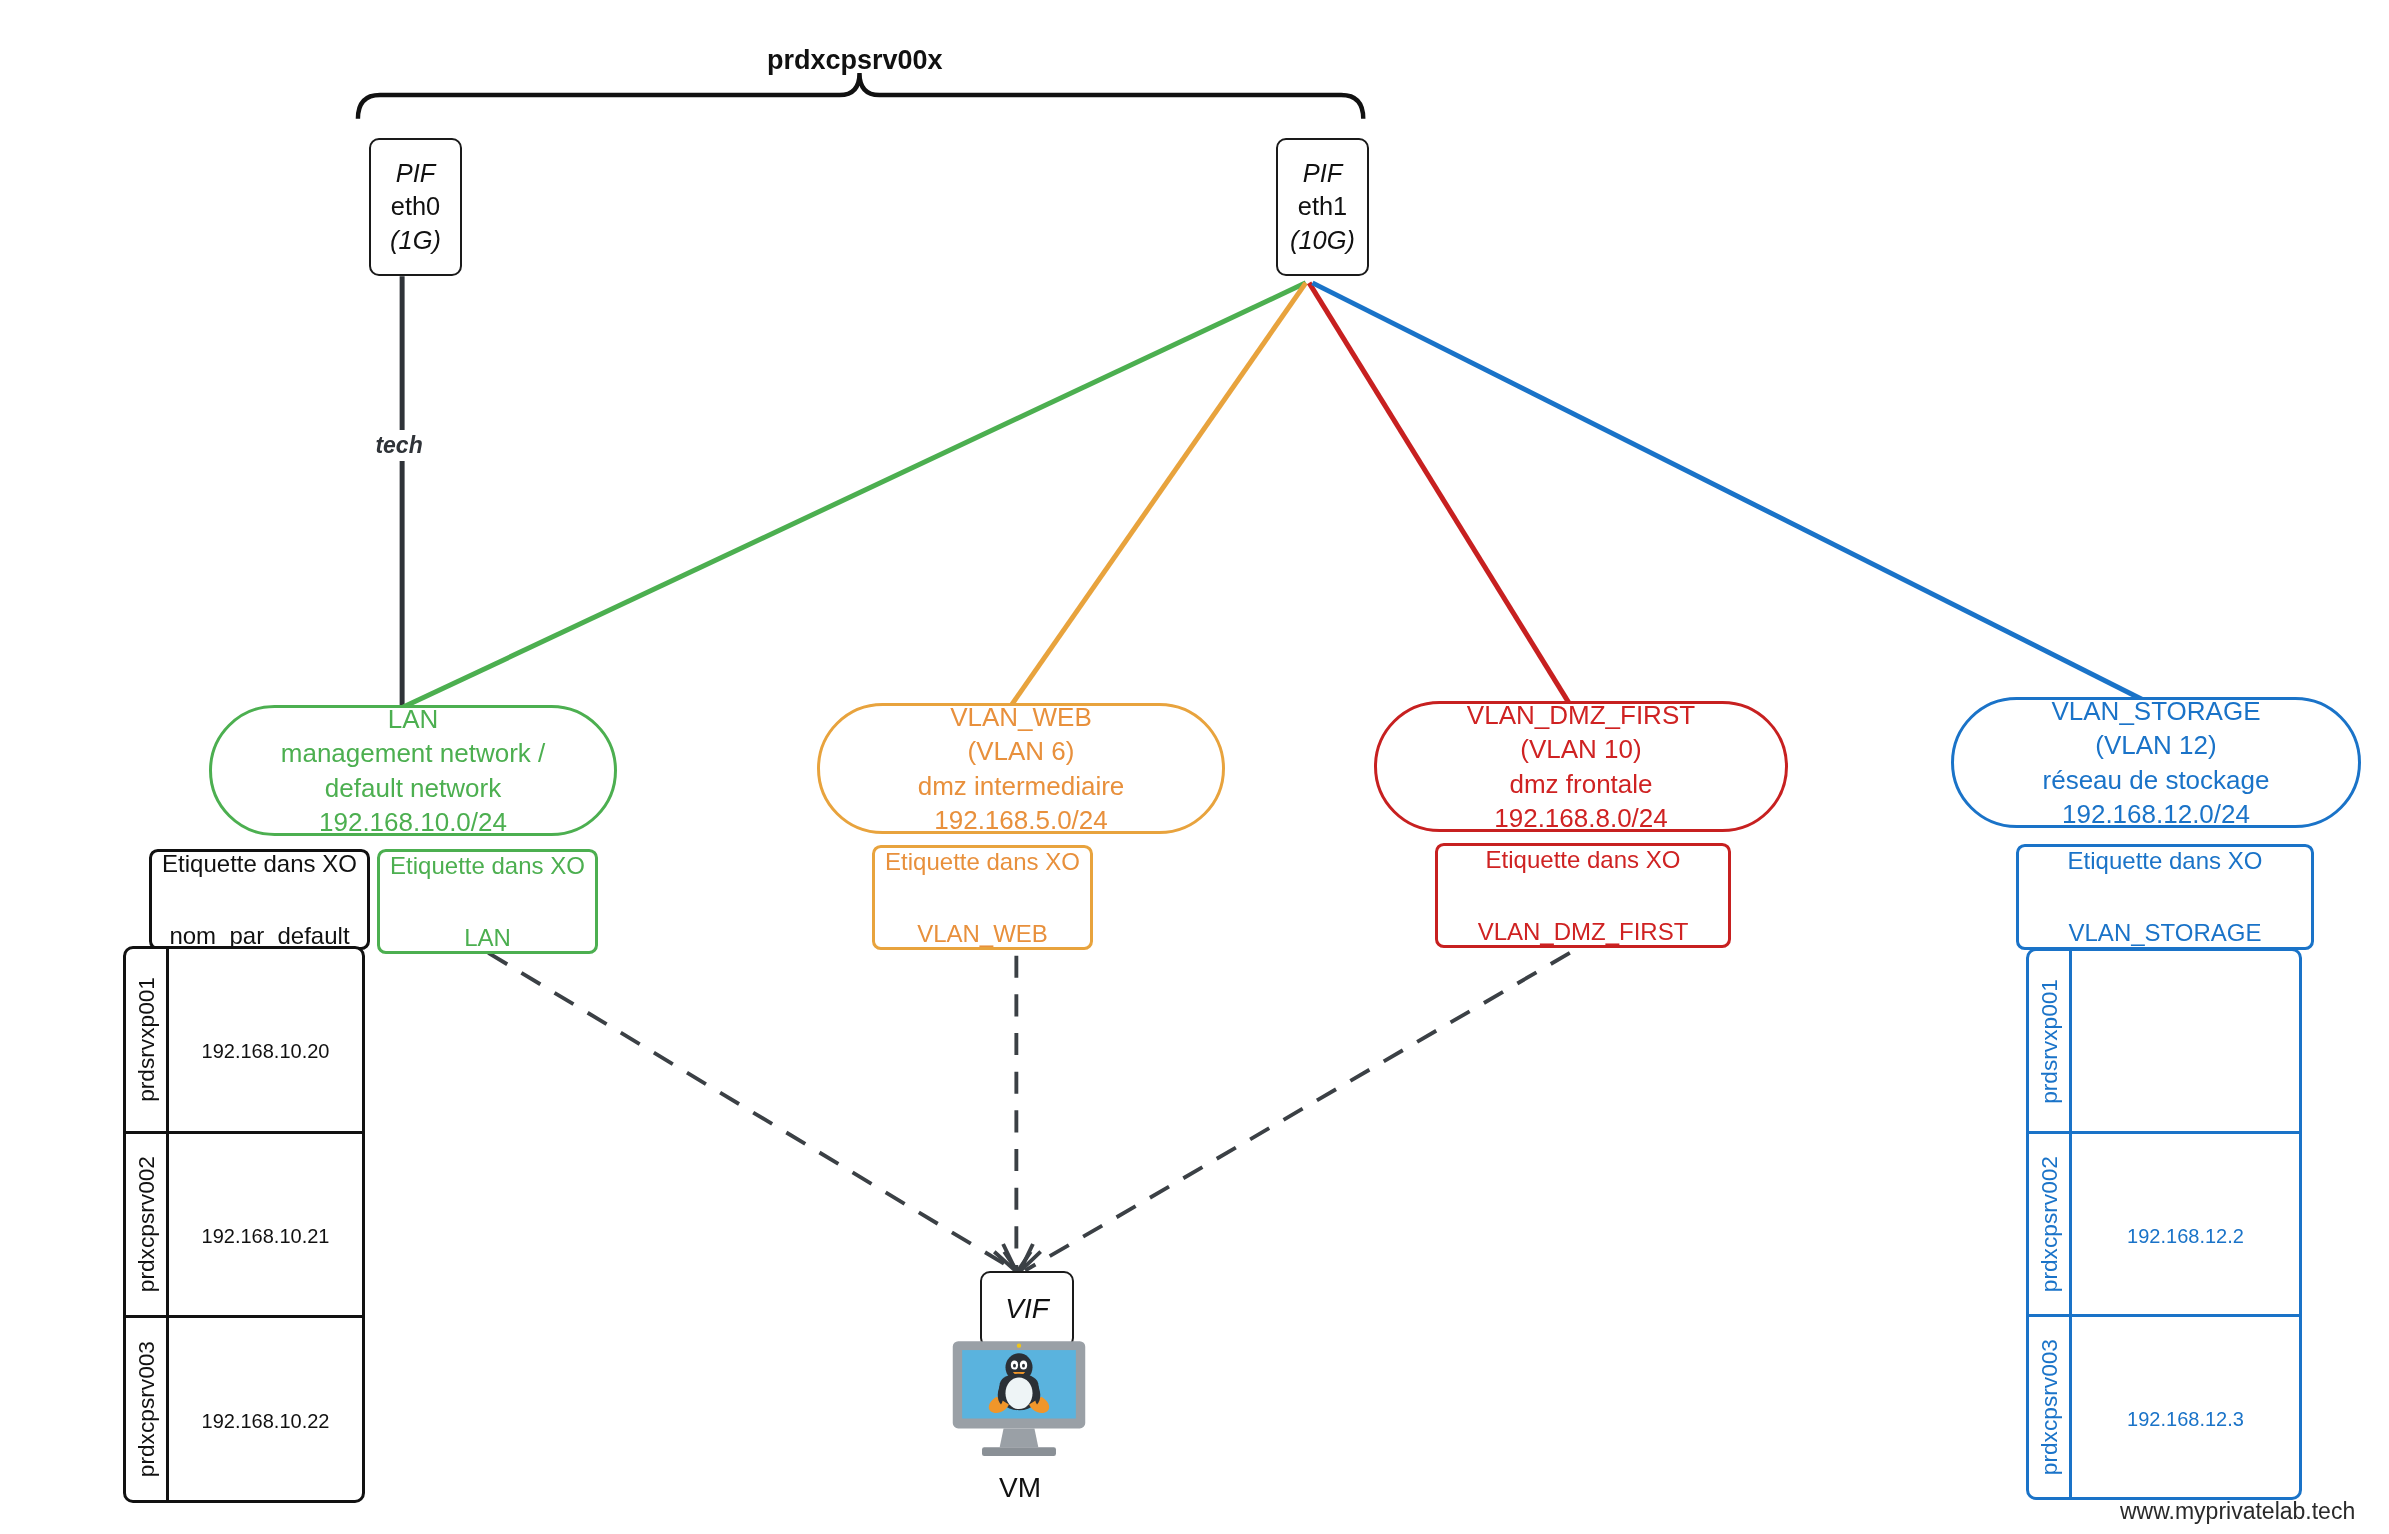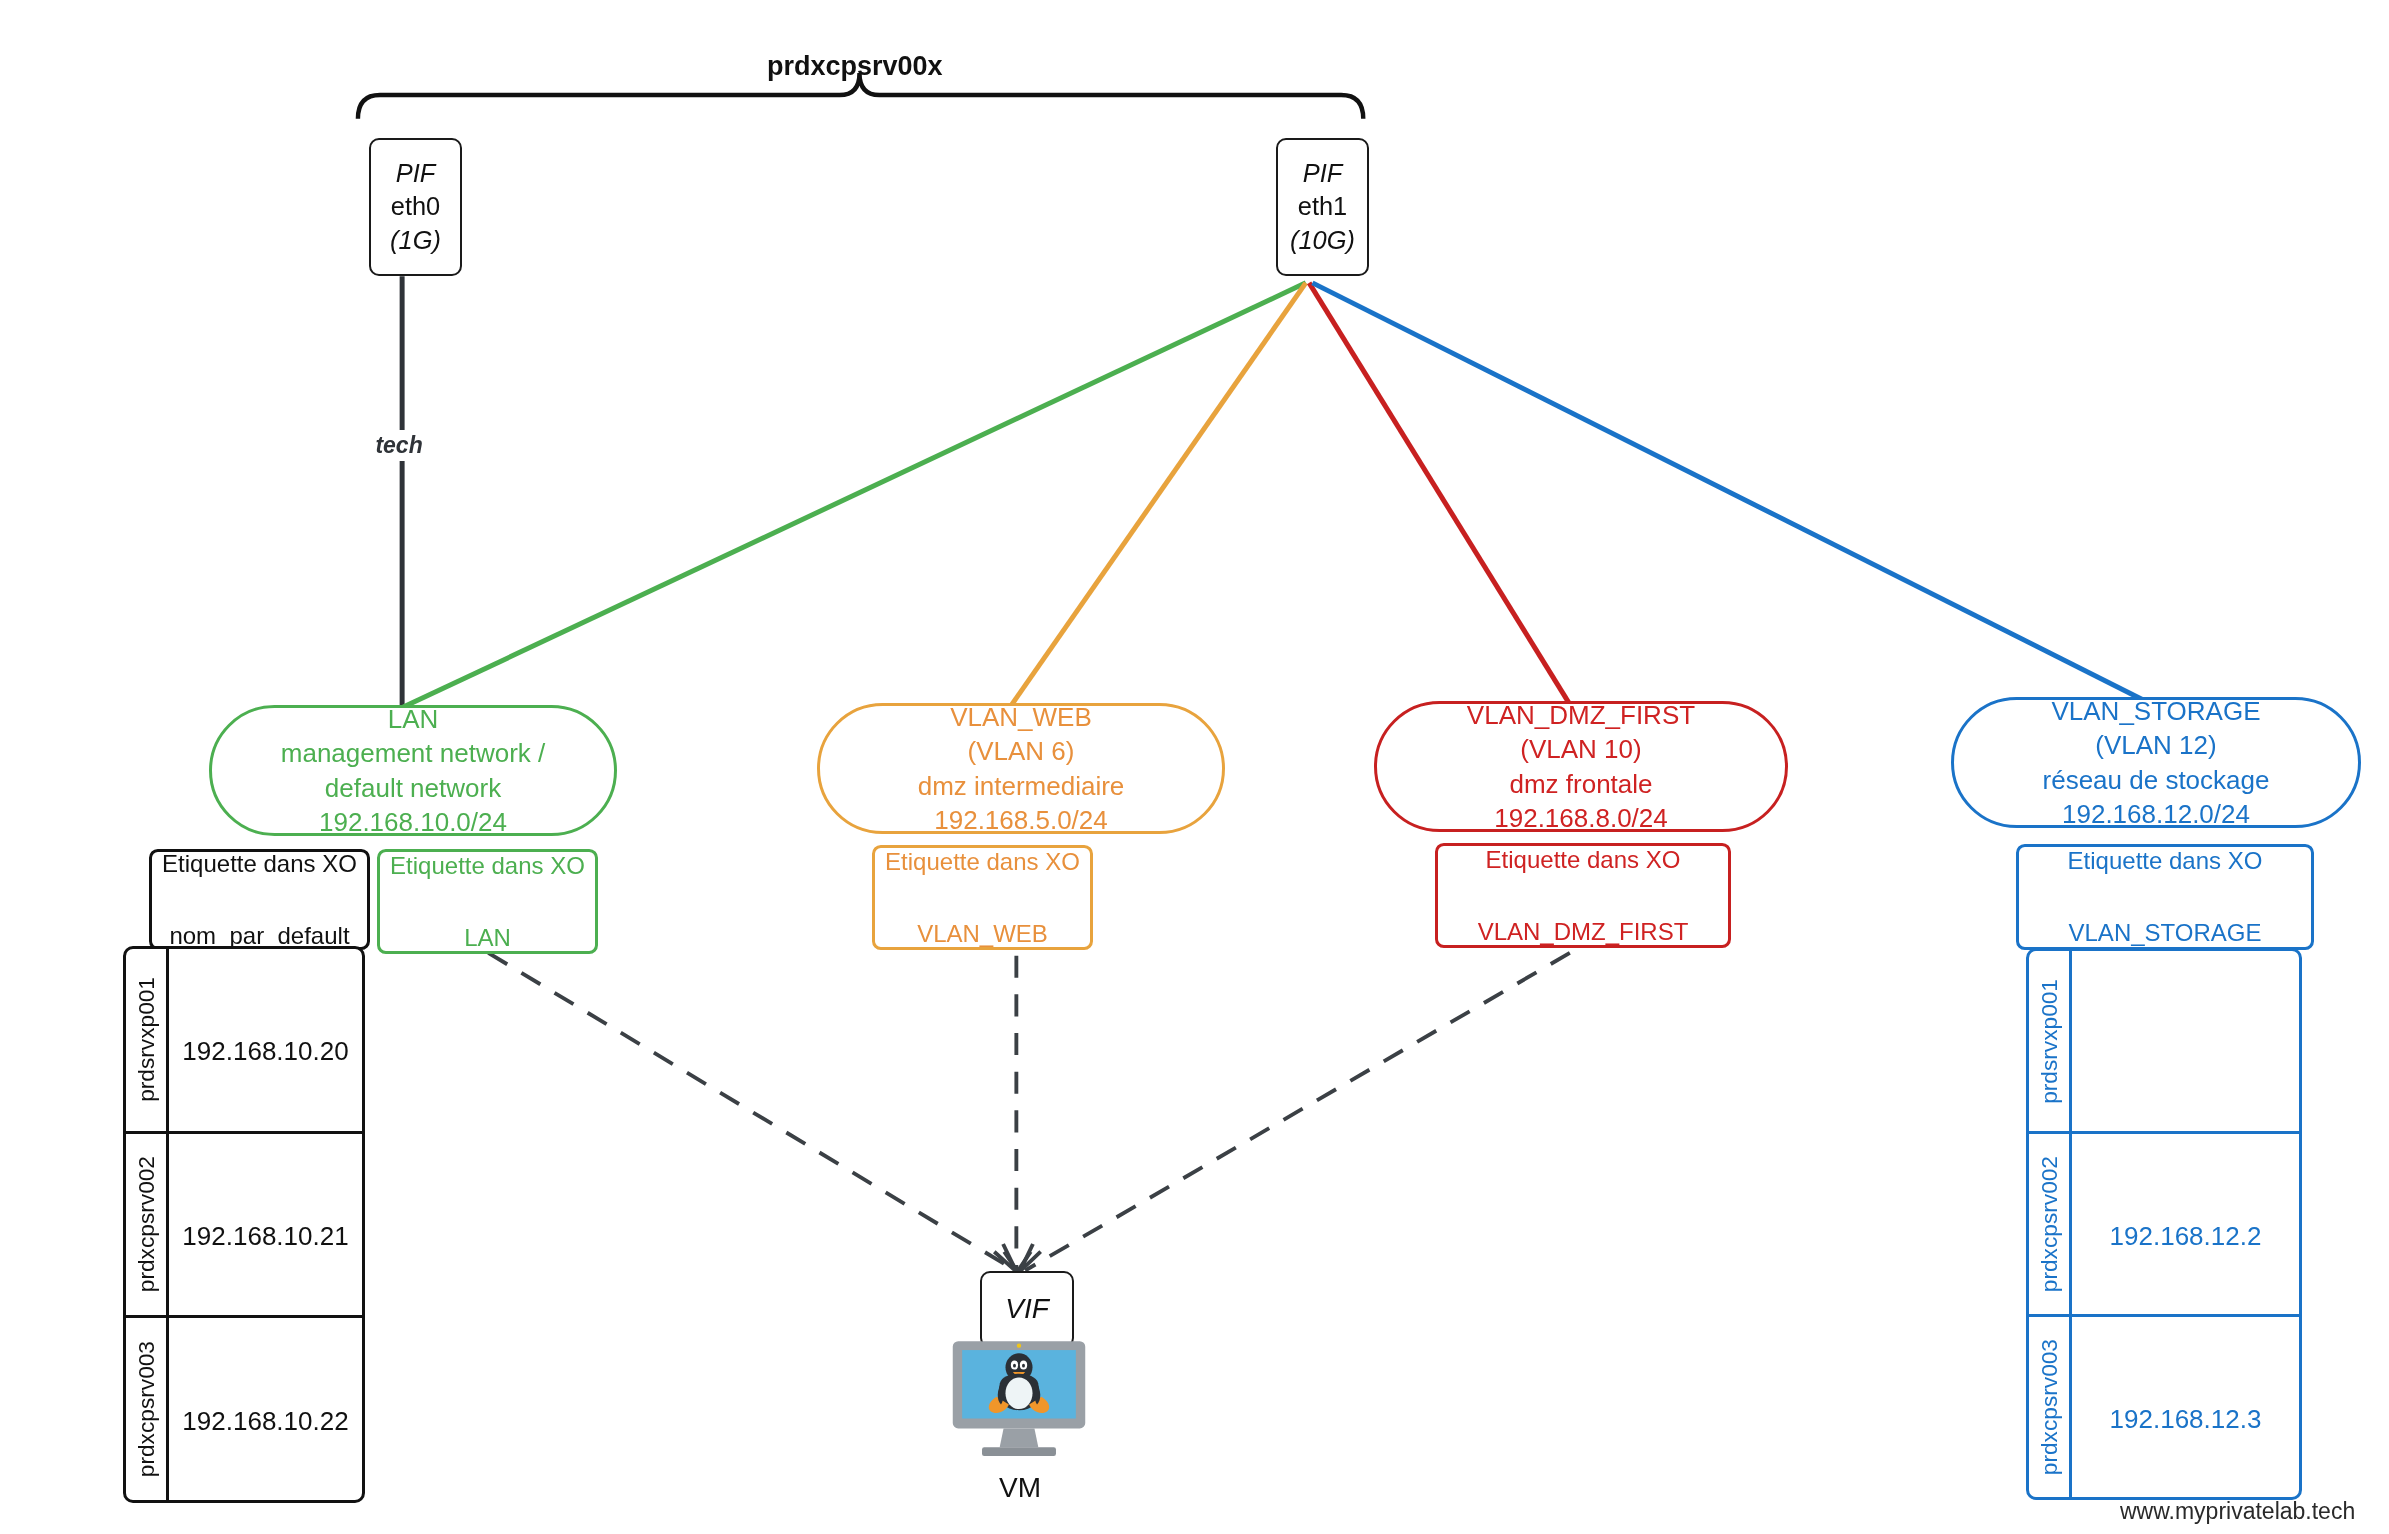--- a/index.html
+++ b/index.html
@@ -44,21 +44,21 @@
   .tbl.black .row + .row { border-top:3.3px solid #111; }
   .tbl.blue  .row + .row { border-top:3.3px solid #1a73c8; }
   .tbl .hostcell { width:43px; flex:0 0 43px; display:flex; align-items:center; justify-content:center; }
   .tbl.black .hostcell { border-right:3.3px solid #111; }
   .tbl.blue  .hostcell { border-right:3.3px solid #1a73c8; }
   .tbl .hostcell span { writing-mode:vertical-rl; transform:rotate(180deg);
                         font-size:22.7px; white-space:nowrap; letter-spacing:0px; }
   .tbl.black .hostcell span { color:#111; }
   .tbl.blue  .hostcell span { color:#1a73c8; }
   .tbl .ipcell { flex:1 1 auto; display:flex; align-items:center; justify-content:center;
-                 font-size:26px;margin-top:24px; }
+                 font-size:20px;margin-top:24px; }
   .tbl.black .ipcell { color:#111; }
   .tbl.blue  .ipcell { color:#1a73c8; }
 
   
   .hostname-title { position:absolute; font-size:27px; font-weight:bold; color:#111;
                     white-space:nowrap; z-index:7; }
   .edgelabel { position:absolute; font-size:23px; font-weight:bold; font-style:italic;
                color:#2f3338; background:#fff; padding:2.2px 4.4px; white-space:nowrap; z-index:7; }
   .vm-label { position:absolute; font-size:28px; color:#111; z-index:7; }
   .watermark { position:absolute; font-size:23px; color:#2a2a2a; white-space:nowrap; z-index:9; }
@@ -88,21 +88,21 @@
       <line x1="2842" y1="1725" x2="1856" y2="2300"></line>
     </g>
 
     <g stroke="#3b4045" stroke-width="7" fill="none">
       <path d="M 1800 2266 L 1840 2302 L 1816 2252"></path>
       <path d="M 1818 2266 L 1842 2302 L 1866 2266"></path>
       <path d="M 1884 2266 L 1846 2302 L 1870 2252"></path>
     </g>
   </svg>
 
-  <div class="hostname-title" style="left:767px; top:51px;">prdxcpsrv00x</div>
+  <div class="hostname-title" style="left:767px; top:45px;">prdxcpsrv00x</div>
 
   <div class="node pif" style="left:357px; top:138px; width:93px; height:138px;">
     <div class="it">PIF</div>
     <div>eth0</div>
     <div class="it">(1G)</div>
   </div>
 
   <div class="node pif" style="left:1264px; top:138px; width:93px; height:138px;">
     <div class="it">PIF</div>
     <div>eth1</div>

